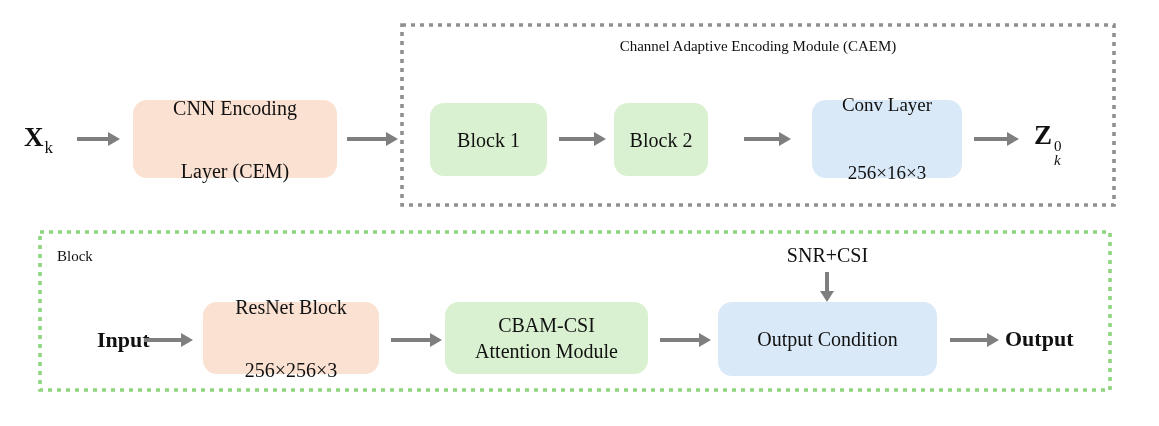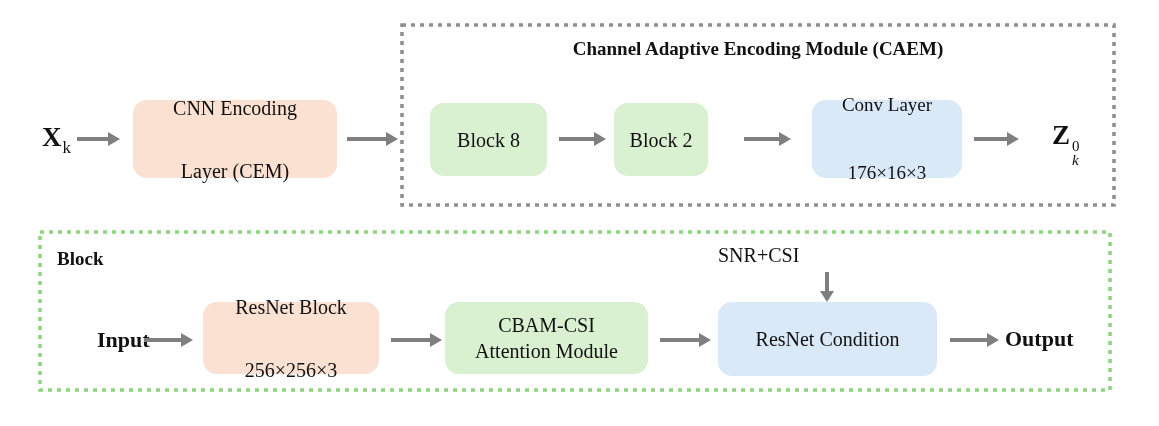--- a/index.html
+++ b/index.html
@@ -31,38 +31,38 @@
 
   
   .dotted-svg { position: absolute; pointer-events: none; }
   .dotted-svg rect { fill: none; stroke-width: 3.6; }
   .gray-dots  rect { stroke: var(--gray-dotted,  #909090); stroke-dasharray: 4 5; }
   .green-dots rect { stroke: var(--green-dotted, #8fd47e); stroke-dasharray: 4 5; }
 
   
   .container-title {
     position: absolute;
-    font-weight: 700;
-    font-size: 19px;
+    font-weight: 400;
+    font-size: 15px;
     white-space: nowrap;
   }
   .io-label {
     position: absolute;
     font-weight: 700;
     font-size: 22px;
     white-space: nowrap;
   }
   .plain-label {
     position: absolute;
     font-size: 20px;
     white-space: nowrap;
   }
 
   
-  .sym { position: absolute; font-weight: 700; font-size: 27px; white-space: nowrap; margin-left: 18px; }
+  .sym { position: absolute; font-weight: 700; font-size: 27px; white-space: nowrap; }
   .sym .subk { font-size: 17px; font-weight: 400; vertical-align: -7px; margin-left: 1px; }
   .supsub {
     display: inline-flex;
     flex-direction: column;
     font-size: 15px;
     line-height: 14px;
     vertical-align: -7px;
     margin-left: 2px;
     font-weight: 400;
   }
@@ -120,34 +120,34 @@
 
   <div class="h-arrow" style="left:347px; top:137px; width:40px;"></div>
 
   <svg class="dotted-svg gray-dots" style="left:400px; top:23px;" width="716" height="184">
     <rect x="2" y="2" width="712" height="180"></rect>
   </svg>
 
   <div class="container-title" style="left:402px; top:38px; width:712px; text-align:center;">Channel Adaptive Encoding Module (CAEM)</div>
 
   <div class="node green" style="left:430px; top:103px; width:117px; height:73px;">
-    <span>Block 8</span>
+    <span>Block 1</span>
   </div>
 
   <div class="h-arrow" style="left:559px; top:137px; width:36px;"></div>
 
   <div class="node green" style="left:614px; top:103px; width:94px; height:73px;">
     <span>Block 2</span>
   </div>
 
   <div class="h-arrow" style="left:744px; top:137px; width:36px;"></div>
 
   <div class="node blue" style="left:812px; top:100px; width:150px; height:78px; font-size:19px; line-height:26px;gap:42px;">
     <span>Conv Layer</span>
-    <span>176×16×3</span>
+    <span>256×16×3</span>
   </div>
 
   <div class="h-arrow" style="left:974px; top:137px; width:34px;"></div>
 
   <div class="sym" style="left:1034px; top:120px;">
     <span>Z</span><span class="supsub">
         <span class="sup">0</span>
         <span class="sub">k</span>
       </span>
   </div>
@@ -169,25 +169,25 @@
 
   <div class="h-arrow" style="left:391px; top:338px; width:40px;"></div>
 
   <div class="node green" style="left:445px; top:302px; width:203px; height:72px;">
     <span>CBAM-CSI</span>
     <span>Attention Module</span>
   </div>
 
   <div class="h-arrow" style="left:660px; top:338px; width:40px;"></div>
 
-  <div class="plain-label" style="left:718px; top:244px; width:219px; text-align:left;">SNR+CSI</div>
+  <div class="plain-label" style="left:718px; top:244px; width:219px; text-align:center;">SNR+CSI</div>
 
   <div class="v-arrow" style="left:825px; top:272px; height:20px;"></div>
 
   <div class="node blue" style="left:718px; top:302px; width:219px; height:74px;">
-    <span>ResNet Condition</span>
+    <span>Output Condition</span>
   </div>
 
   <div class="h-arrow" style="left:950px; top:338px; width:38px;"></div>
 
   <div class="io-label" style="left:1005px; top:326px;">Output</div>
 
 </div>
 
 </body></html>

